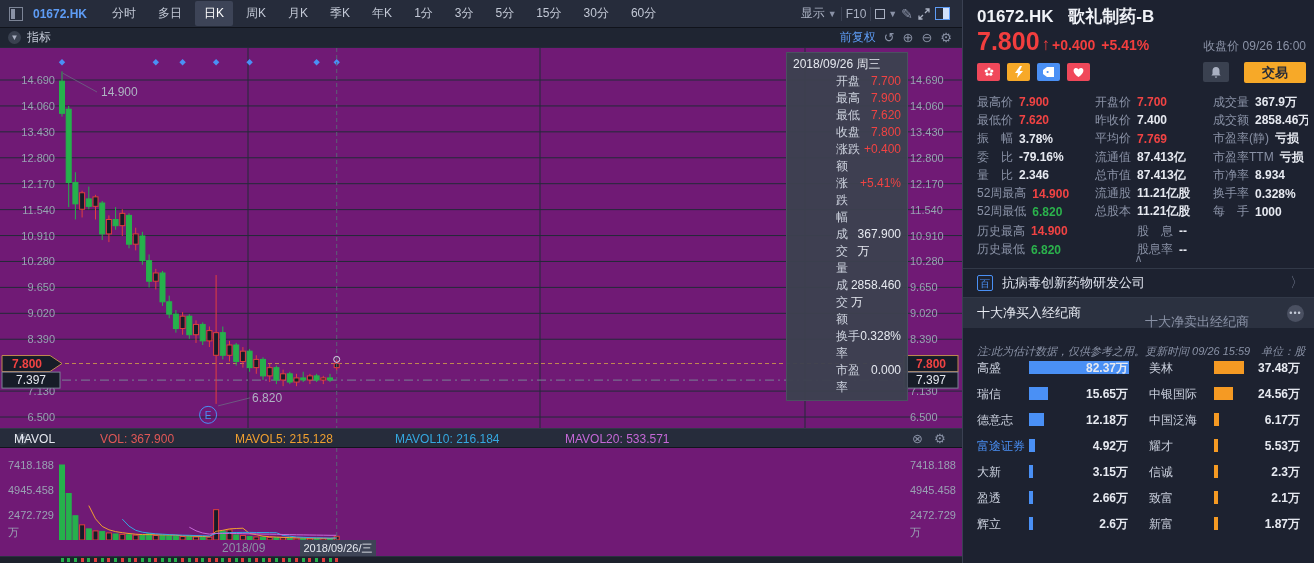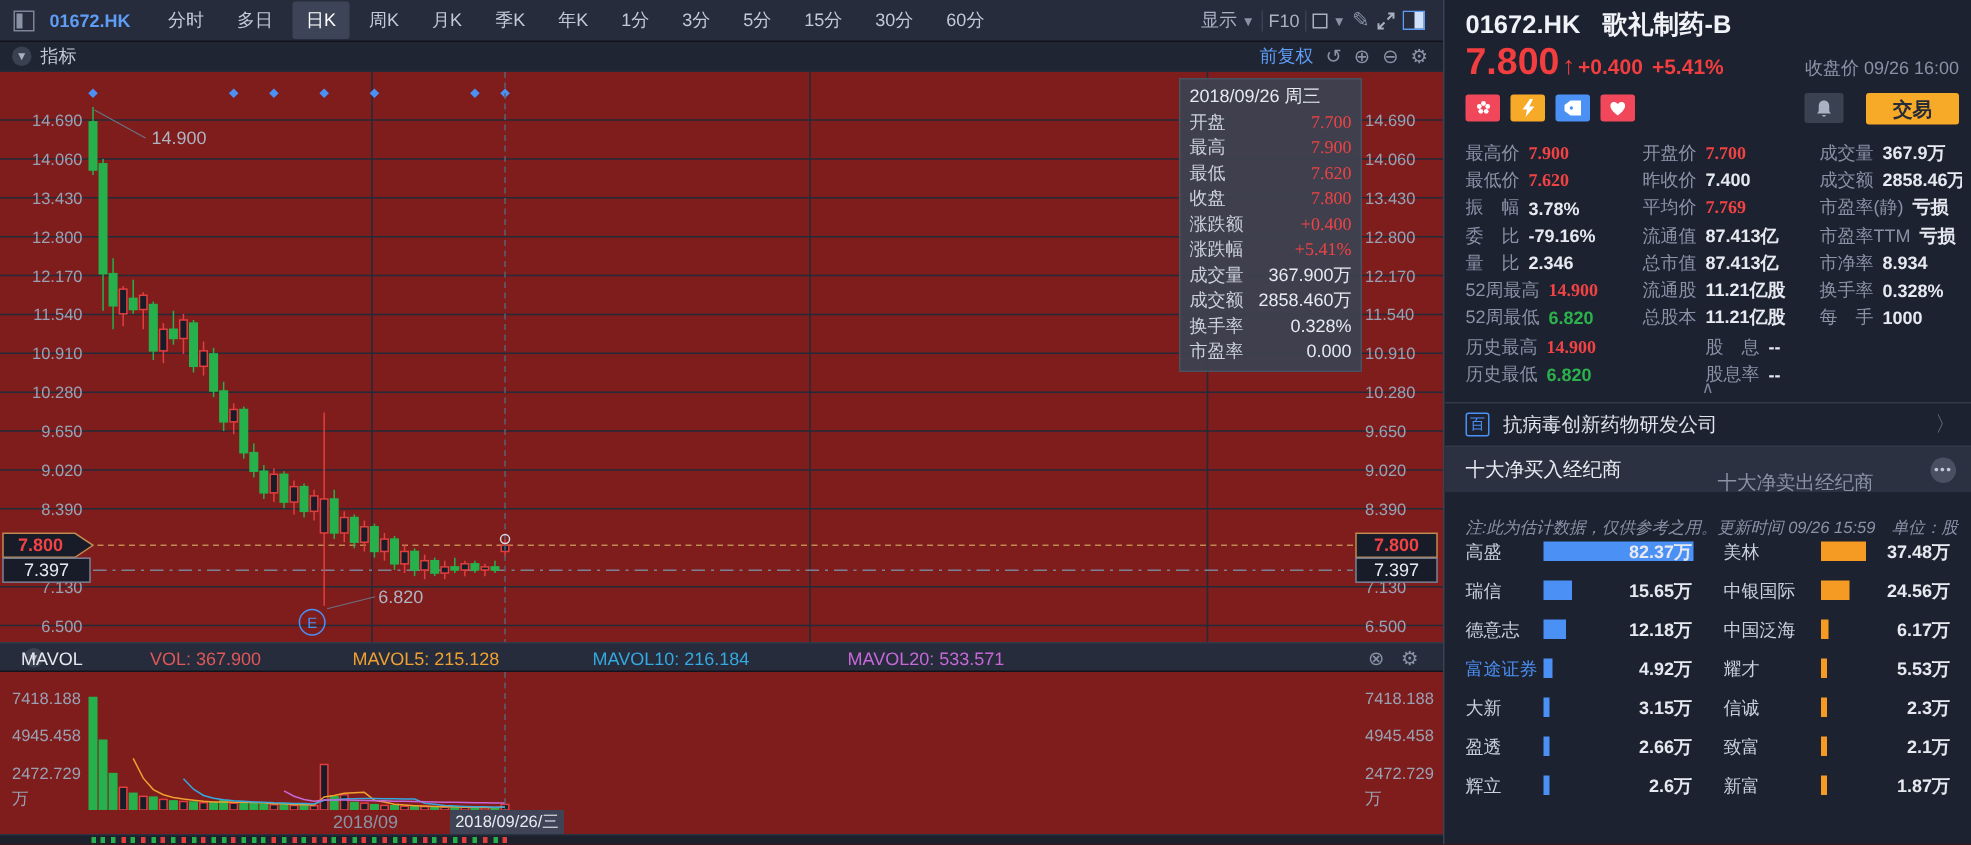--- a/index.html
+++ b/index.html
@@ -1,18 +1,18 @@
 <!DOCTYPE html>
 <html><head>
 <meta charset="utf-8">
 <style>
   * { margin:0; padding:0; box-sizing:border-box; }
   html,body { background:#10131b; }
   body { font-family:"Liberation Sans","DejaVu Sans",sans-serif; }
-  #app { position:relative; width:1314px; height:563px; background:#7f1d1d; overflow:hidden; color:#c3c9d6; font-size:12px; }
+  #app { position:relative; width:1314px; height:563px; background:#701a75; overflow:hidden; color:#c3c9d6; font-size:12px; }
 
   
   #toolbar { position:absolute; left:0; top:0; width:962px; height:28px; background:#262c3b; border-bottom:1px solid #10131b; display:flex; align-items:center; }
   #win-icon { width:14px; height:14px; border:1px solid #7c8496; margin:0 10px 0 9px; position:relative; }
   #win-icon::after { content:""; position:absolute; left:1px; top:1px; bottom:1px; width:4px; background:#8a92a6; }
   .symbol-link { color:#5e9cf5; font-weight:bold; margin-right:14px; }
   .tab { padding:4px 9px; margin:0 2px; border-radius:2px; color:#c3c9d6; cursor:pointer; white-space:nowrap; }
   .tab.active { background:#3d4457; color:#ffffff; }
   #toolbar-right { margin-left:auto; display:flex; align-items:center; gap:4px; padding-right:12px; color:#aab1c2; }
   .tb-sep { width:1px; height:14px; background:#3a4152; }
@@ -34,23 +34,23 @@
   #vol-wrap { position:absolute; left:0; top:448px; width:962px; height:92px; }
   #time-axis { position:absolute; left:0; top:540px; width:962px; height:16px; }
   #month-label { position:absolute; left:222px; top:1px; color:#8a92a6; }
   #cursor-label { position:absolute; left:300px; top:0; width:76px; height:16px; background:#3e4456; color:#e6e9f0; text-align:center; font-size:11px; line-height:16px; }
   #mini-strip { position:absolute; left:0; top:556px; width:962px; height:7px; background:#1d212c; border-top:1px solid #2a3140; }
   .mini-tick { position:absolute; top:1px; width:3px; height:4px; }
 
   
   #tooltip { position:absolute; left:786px; top:4px; width:122px; background:rgba(60,65,79,0.96); border:1px solid #4a5160; padding:2px 6px 4px 6px; z-index:5; }
   #tooltip .tt-date { color:#e6e9f0; line-height:18px; }
-  .tt-row { display:flex; justify-content:space-between; line-height:17px; }
+  .tt-row { display:flex; justify-content:space-between; line-height:17px;margin-left:43px; }
   .tt-label { color:#ccd1dd; }
-  .c-red { color:#f14343;font-family:Liberation Serif, serif; } .c-green { color:#2bb24c; } .c-white { color:#e6e9f0; }
+  .c-red { color:#f14343; } .c-green { color:#2bb24c; } .c-white { color:#e6e9f0; }
 
   
   #panel { position:absolute; left:962px; top:0; width:352px; height:563px; background:#1d2230; border-left:1px solid #3a4152; }
   #code-line { position:absolute; left:14px; top:5px; font-size:17px; font-weight:bold; color:#f0f2f7; }
   #code-line .stock-name { font-weight:bold; margin-left:10px; }
   #price-line { position:absolute; left:14px; top:27px; right:8px; display:flex; align-items:baseline; }
   #big-price { font-size:25px; font-weight:bold; color:#f23e3e; }
   #arrow-up { color:#f23e3e; font-size:17px; font-weight:bold; margin:0 2px; }
   .chg { color:#f23e3e; font-size:14px; font-weight:bold; margin-right:6px; }
   #session { margin-left:auto; color:#8a92a6; font-size:12px; }

